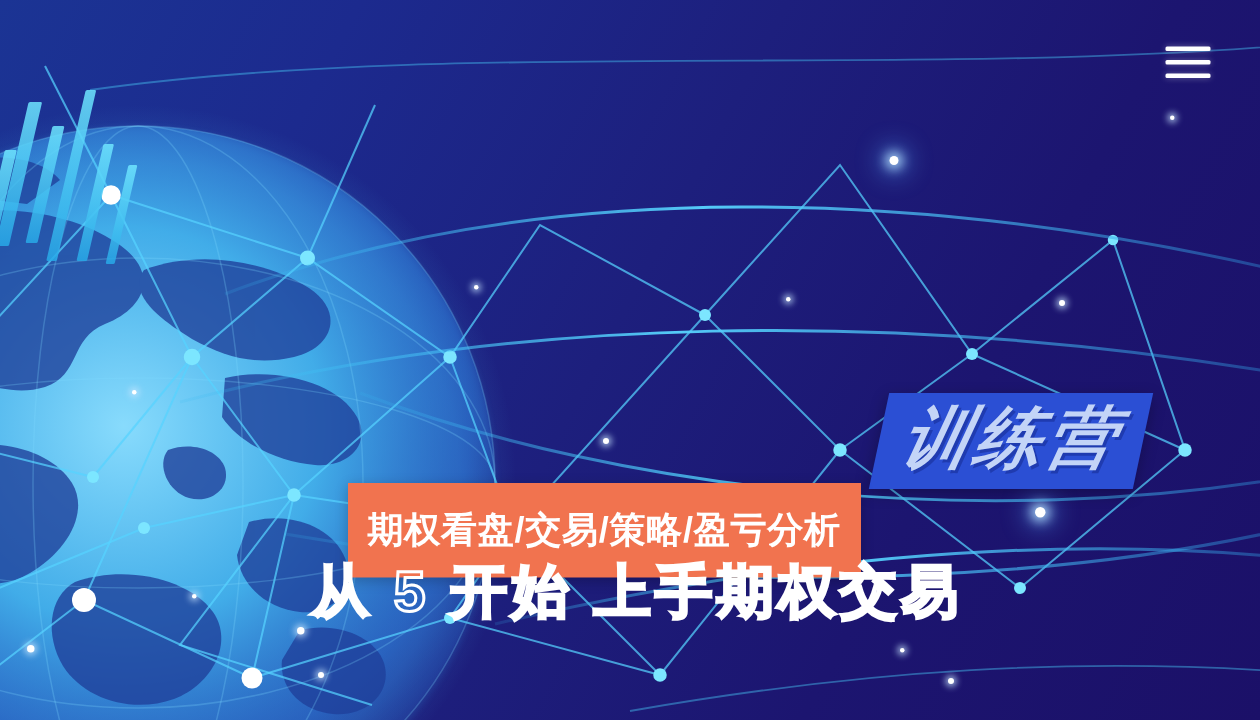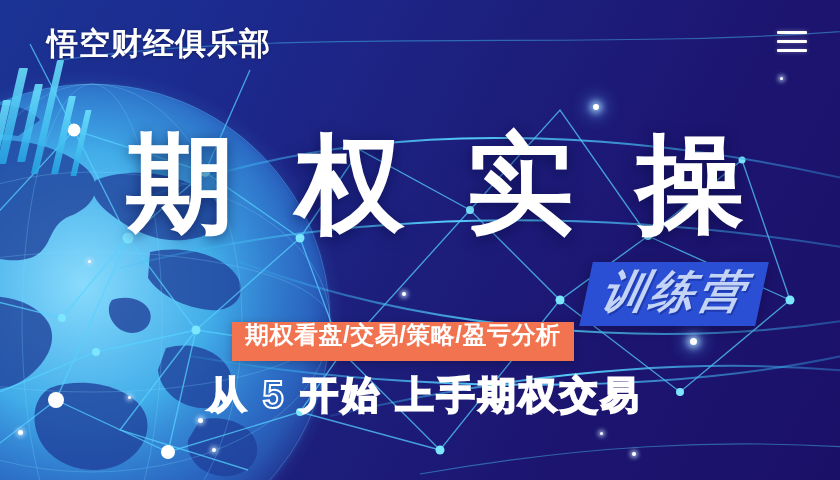--- a/index.html
+++ b/index.html
@@ -96,23 +96,23 @@
     color:#c3d4f7;
     letter-spacing:3px;
     white-space:nowrap;
     text-shadow:2px 2px 0 #1f3bb0;
   }
 
   
   #subtitle-bar{
     position:absolute;left:232px;top:322px;
     height:39px;
-    padding:0 13px;
+    padding:12px 13px;
     background:#f1734f;
-    display:flex;align-items:flex-start;
+    display:flex;align-items:center;
     box-shadow:0 2px 8px rgba(0,0,0,.22);
   }
   #subtitle-bar .sub-text{
     font-size:24px;line-height:26px;
     font-weight:bold;color:#ffffff;
     letter-spacing:.5px;white-space:nowrap;
   }
 
   
   #tagline{
@@ -264,30 +264,28 @@
     <div class="dot s" style="left:212px;top:448px;width:4px;height:4px;"></div>
     <div class="dot s" style="left:18px; top:430px;width:5px;height:5px;"></div>
     <div class="dot s" style="left:128px;top:396px;width:3px;height:3px;"></div>
     <div class="dot s" style="left:316px;top:190px;width:3px;height:3px;"></div>
     <div class="dot s" style="left:88px; top:260px;width:3px;height:3px;"></div>
     <div class="dot s" style="left:632px;top:452px;width:4px;height:4px;"></div>
     <div class="dot s" style="left:600px;top:432px;width:3px;height:3px;"></div>
   </div>
 
   <div id="header">
-    <div id="logo">悟空财经俱乐部</div>
 
     <div id="menu-btn">
       <span class="mb"></span>
       <span class="mb"></span>
       <span class="mb"></span>
     </div>
   </div>
 
-  <div id="main-title">期 权 实 操</div>
 
   <div id="camp-badge">
     <span class="camp-text">训练营</span>
   </div>
 
   <div id="subtitle-bar">
     <span class="sub-text">期权看盘/交易/策略/盈亏分析</span>
   </div>
 
   <div id="tagline">从 5 开始 上手期权交易</div>

